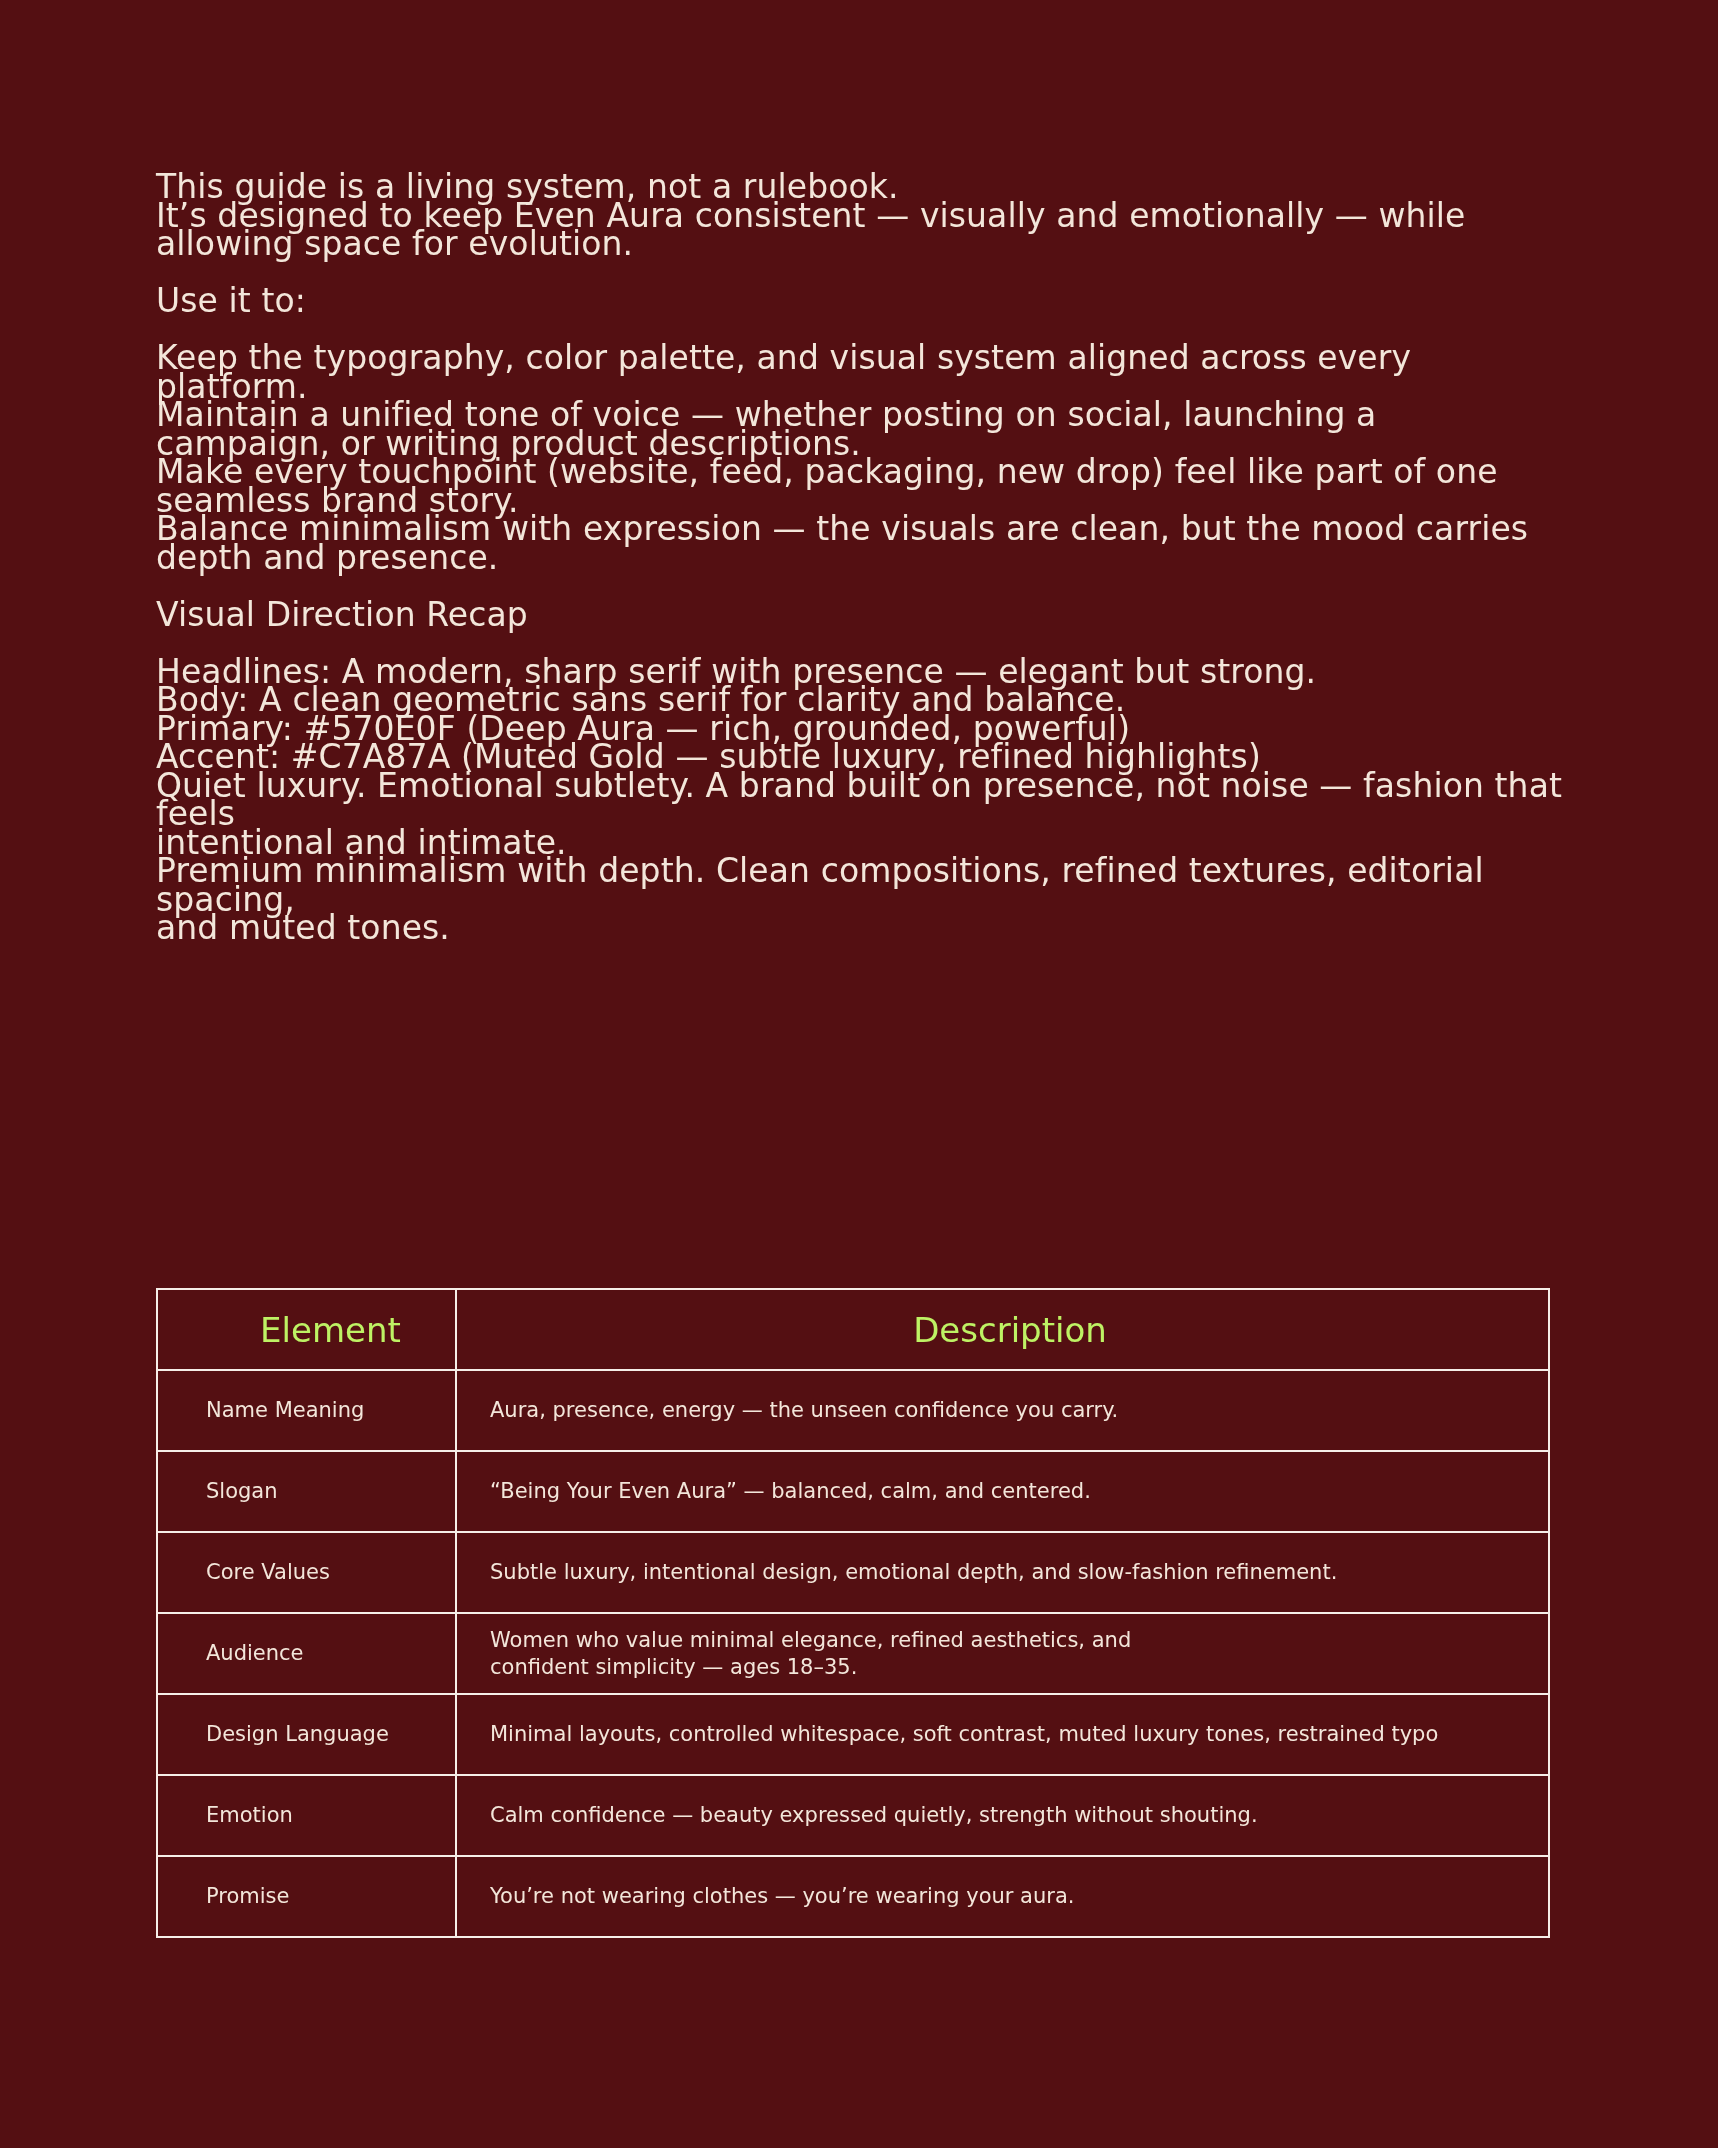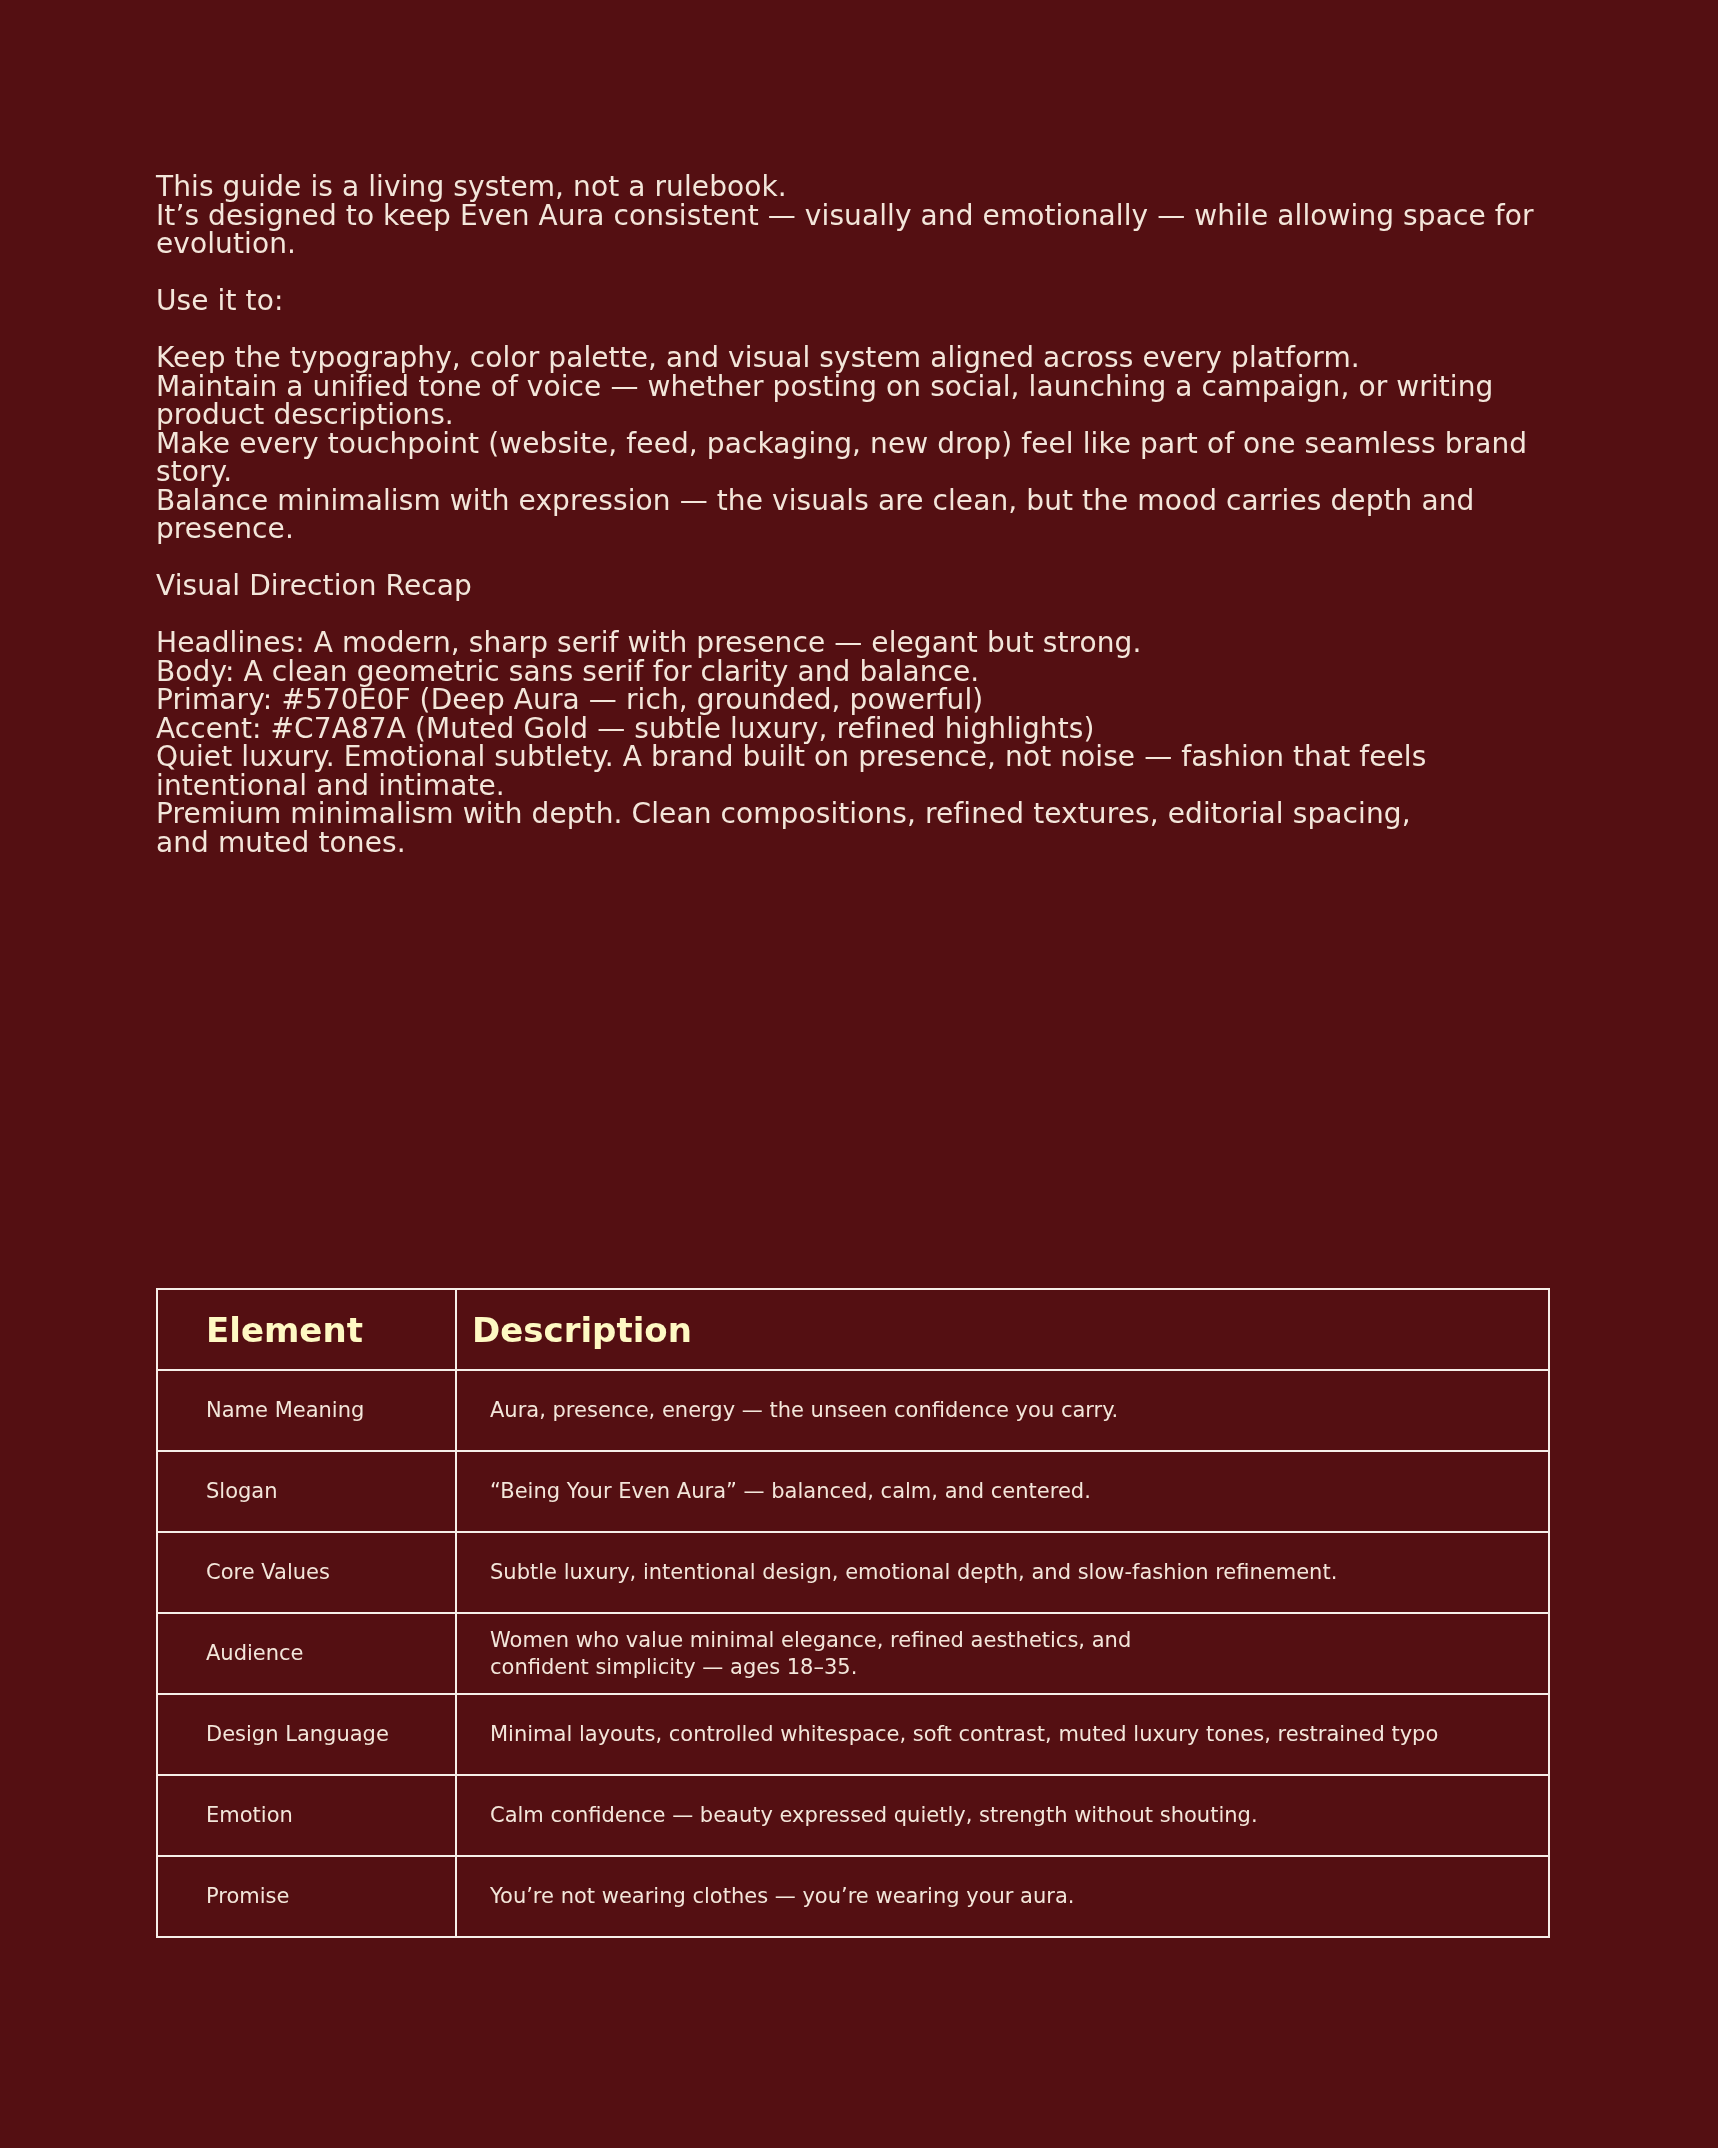--- a/index.html
+++ b/index.html
@@ -13,21 +13,21 @@
     color: #F3E6DA;
     font-family: "DejaVu Sans", "Liberation Sans", sans-serif;
     position: relative;
     overflow: hidden;
   }
   .intro {
     position: absolute;
     left: 156px;
     top: 173px;
     width: 1410px;
-    font-size: 28px;
+    font-size: 33px;
     line-height: 28.5px;
     letter-spacing: 0.1px;
   }
   .intro p {
     margin: 0;
   }
   .intro .gap {
     height: 28.5px;
   }
   table.guide {
@@ -41,22 +41,23 @@
   table.guide th, table.guide td {
     border: 2.5px solid #F6EEE8;
     height: 79px;
     text-align: left;
     vertical-align: middle;
     padding: 0;
   }
   table.guide col.c1 { width: 299px; }
   table.guide th {
     font-size: 34px;
-    font-weight: bold;
-    color: #fef9c3;
+    font-weight: normal;
+    color: #bef264;
+    text-align: center;
   }
   table.guide th.h1 { padding-left: 48px; }
   table.guide th.h2 { padding-left: 15px; border-radius: 10px; }
   table.guide td {
     font-size: 21px;
     line-height: 27px;
     color: #F3E6DA;
   }
   table.guide td.k { padding-left: 48px; margin-top: 32px; }
   table.guide td.v { padding-left: 33px; white-space: pre-line; border-radius: 25px; }

